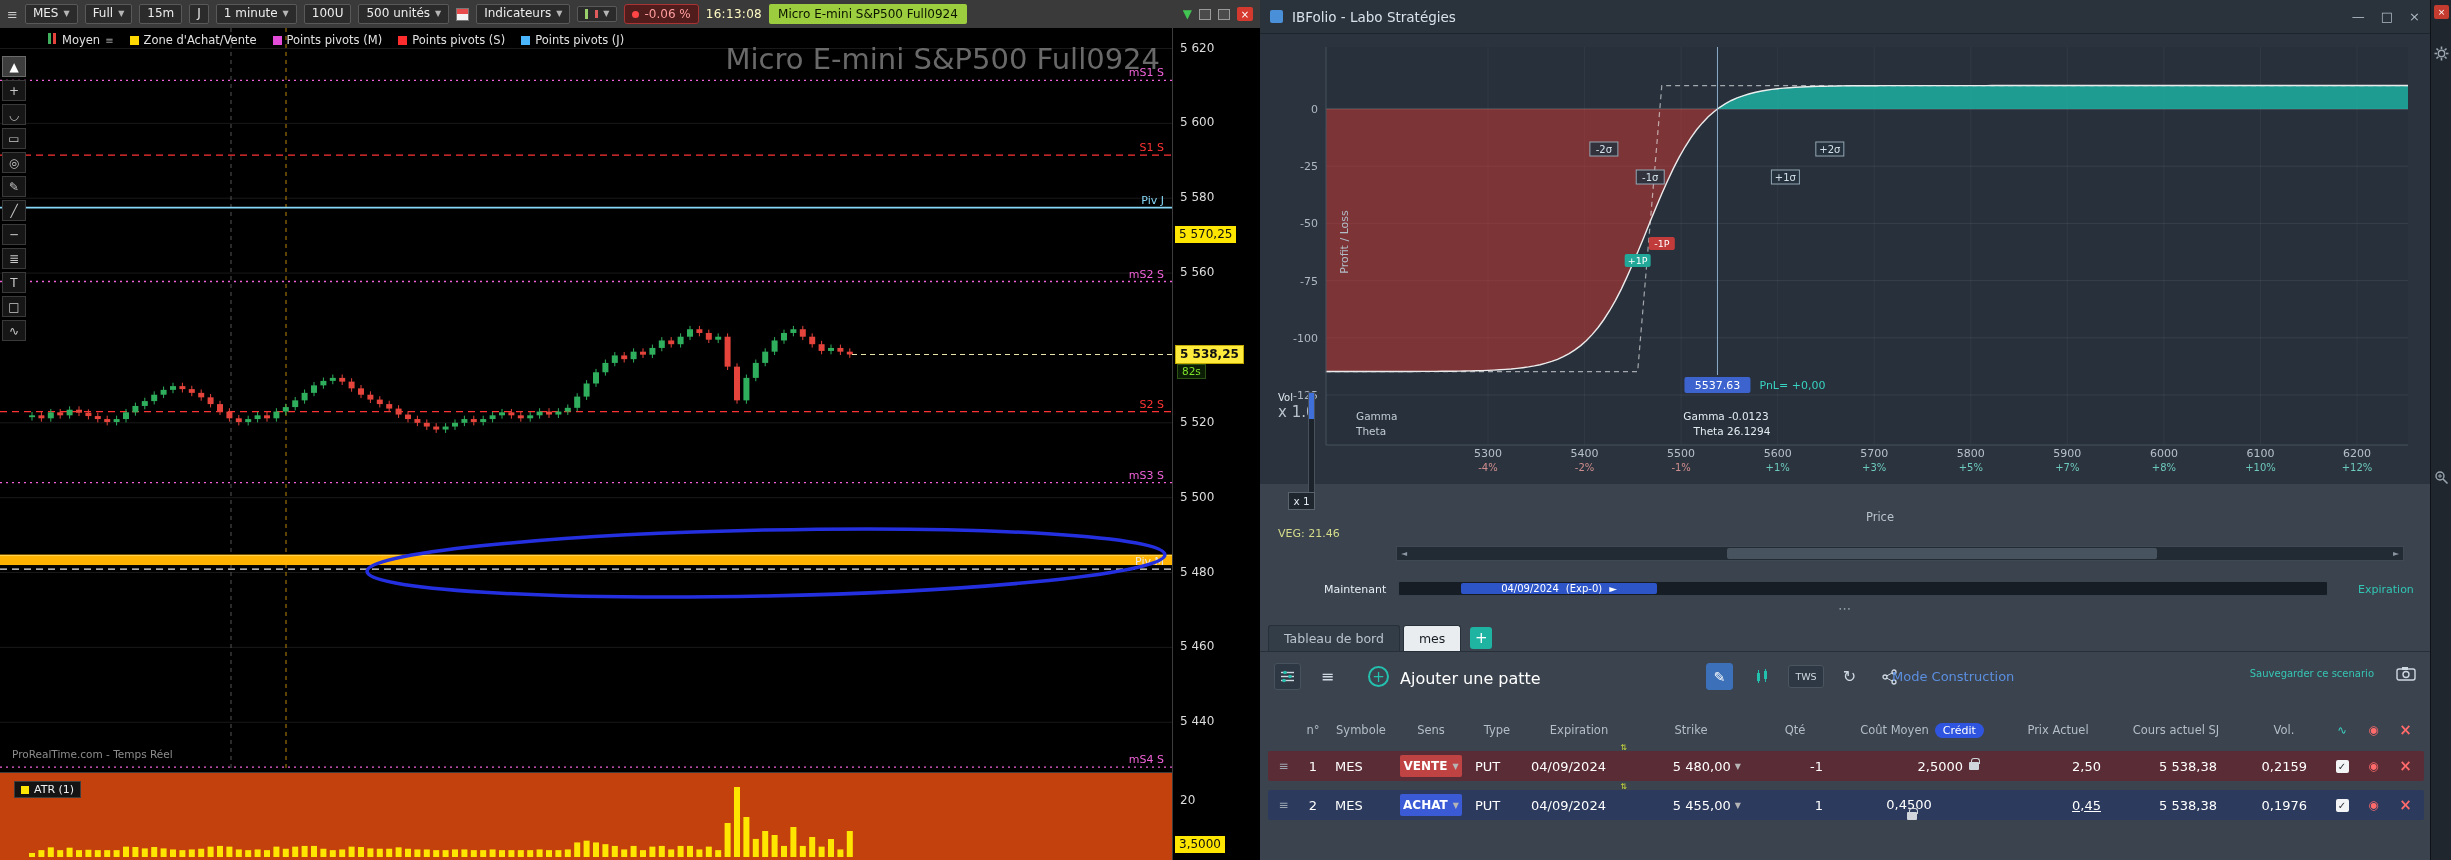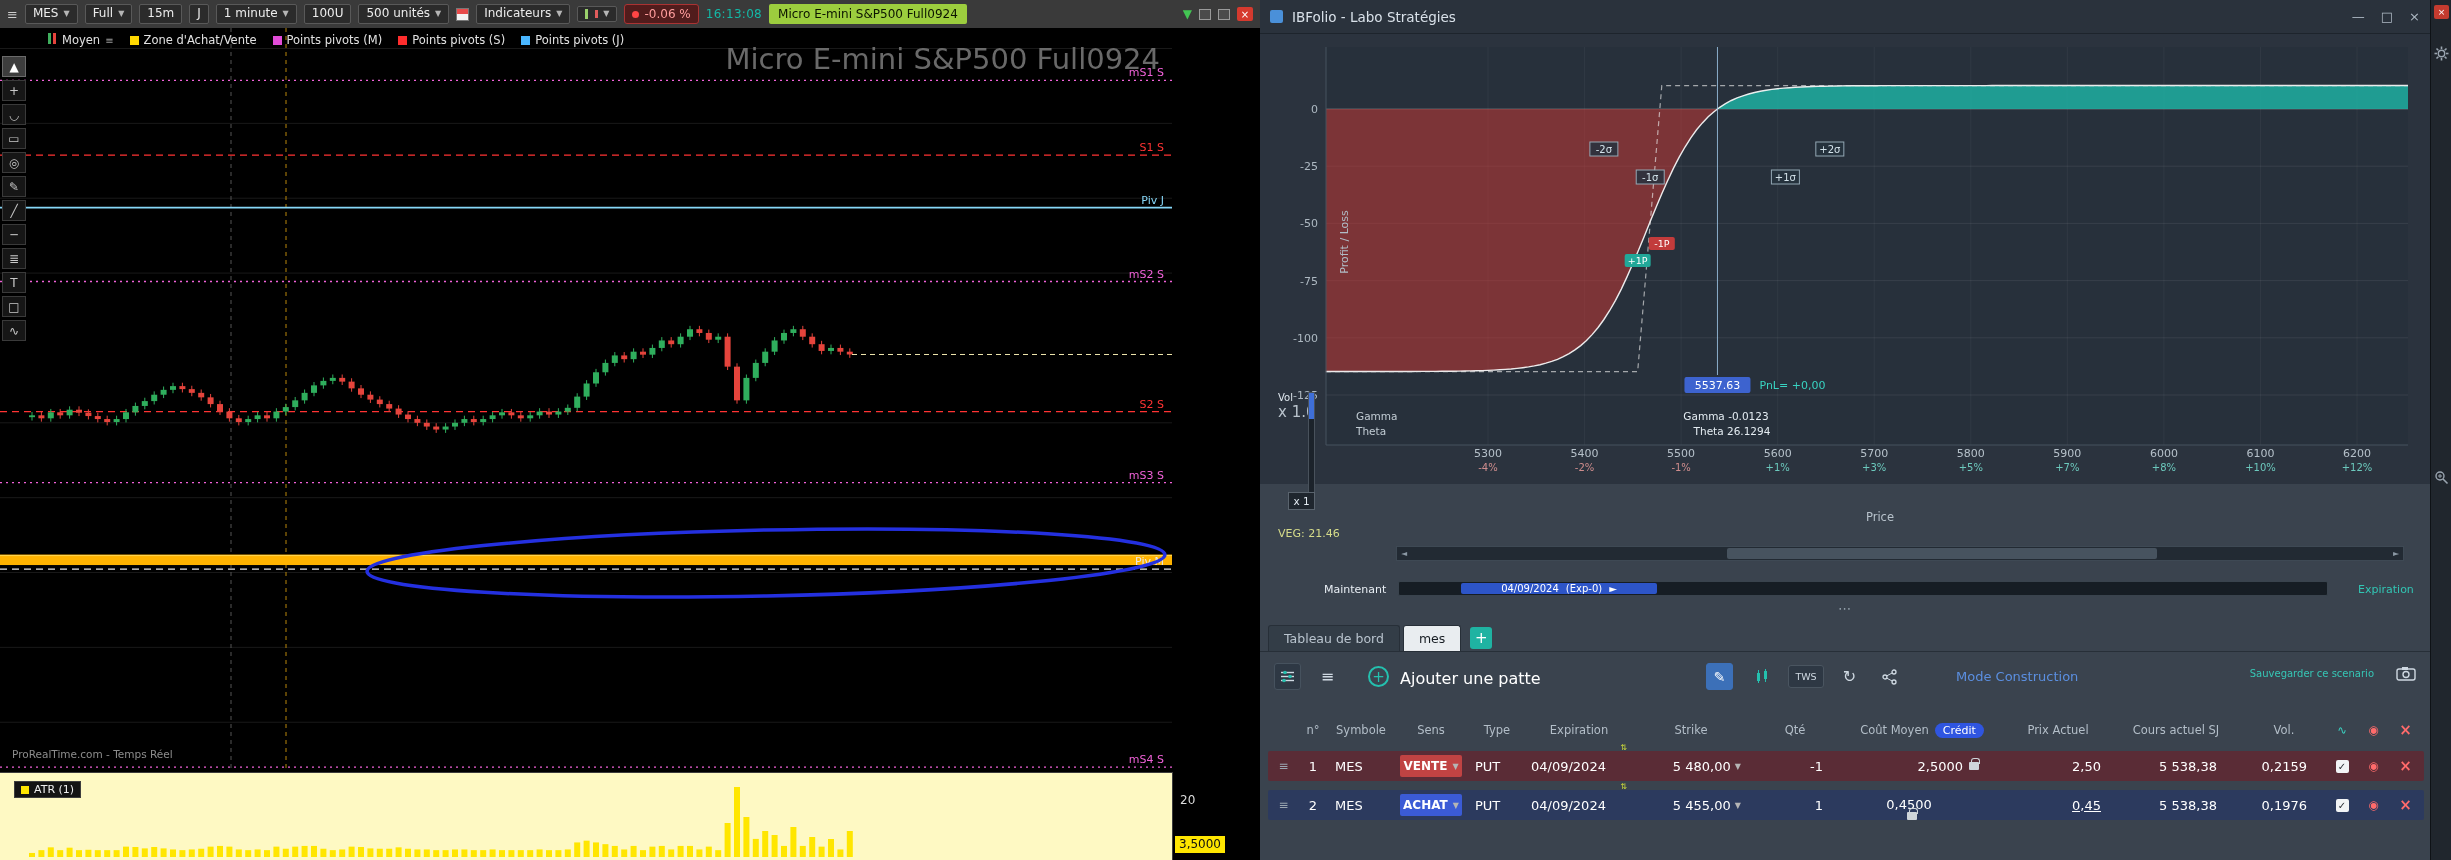--- a/index.html
+++ b/index.html
@@ -14,21 +14,21 @@
 .menu-glyph{color:#cfcfcf;font-size:13px}
 .tb-btn{display:inline-flex;align-items:center;gap:5px;background:#2b2b2b;border:1px solid #595959;
  border-radius:2px;padding:2px 7px;line-height:1.15;white-space:nowrap;color:#ececec}
 .tb-caret{font-size:8px;color:#b5b5b5}
 .order-swatch{width:13px;height:13px;border:1px solid #777;background:linear-gradient(180deg,#e84b4b 50%,#f3f3f3 50%)}
 .cg{display:inline-block;width:3px;height:10px;background:#9ad06c;margin-right:2px}
 .cr{display:inline-block;width:3px;height:8px;background:#e05c5c}
 .chg-pill{display:inline-flex;align-items:center;gap:5px;background:#511c1c;border:1px solid #a33;
  color:#ff9d9d;border-radius:3px;padding:2px 7px}
 .chg-dot{width:7px;height:7px;border-radius:50%;background:#ff4545}
-.tb-time{color:#14b8a6;letter-spacing:.3px}
+.tb-time{color:#fef9c3;letter-spacing:.3px}
 .tb-title{background:#9ccd3e;color:#0c1400;padding:3px 9px;border-radius:2px}
 .prt-winctl{margin-left:auto;display:flex;align-items:center;gap:7px}
 .wc-green{color:#43c553;font-size:12px;line-height:1}
 .wc-box{width:12px;height:11px;border:1px solid #9a9a9a;background:#4b4b4b}
 .wc-close{width:16px;height:14px;background:#d63a2e;color:#fff;font-size:10px;display:flex;
  align-items:center;justify-content:center;border-radius:2px}
 .prt-legend{position:absolute;left:48px;top:30px;height:20px;display:flex;align-items:center;gap:16px;
  font-size:11.5px;color:#e2e2e2;z-index:8}
 .lg-item{display:flex;align-items:center;gap:5px}
 .lg-sq{width:9px;height:9px;display:inline-block}
@@ -40,21 +40,21 @@
 .prt-chart{position:absolute;left:0;top:28px;z-index:1}
 .watermark{position:absolute;top:42px;right:100px;z-index:2;font-size:29px;color:#757575;opacity:.9}
 .prt-footer{position:absolute;left:12px;top:748px;font-size:10.5px;color:#8d8d8d;z-index:4}
 .prt-axis{position:absolute;left:1172px;top:28px;width:88px;height:744px;background:#000;
  border-left:1px solid #3c3c3c;z-index:5;font-size:12px;color:#dcdcdc}
 .ax-tick{position:absolute;left:7px}
 .ax-chip{position:absolute;left:2px;background:#ffe600;color:#111;padding:0 4px;font-size:12px;line-height:17px}
 .ax-chip.cur{background:#ffeb3b;font-weight:bold;border:1px solid #bfa900}
 .ax-count{position:absolute;left:4px;color:#7ce32a;background:#0c1d06;border:1px solid #2c5214;
  font-size:10.5px;padding:0 4px;line-height:13px}
-.prt-atr{position:absolute;left:0;top:772px;width:1172px;height:88px;background:#fef9c3;border-top:1px solid #3c3c3c;z-index:3}
+.prt-atr{position:absolute;left:0;top:772px;width:1172px;height:88px;background:#c2410c;border-top:1px solid #3c3c3c;z-index:3}
 .atr-label{position:absolute;left:14px;top:8px;display:flex;gap:5px;align-items:center;background:#141414;
  border:1px solid #3e3e3e;padding:1px 6px;font-size:11px;color:#efefef;z-index:4}
 .atr-sq{width:8px;height:8px;background:#ffe600}
 .prt-atr-axis{position:absolute;left:1172px;top:772px;width:88px;height:88px;background:#000;
  border-left:1px solid #3c3c3c;z-index:5;color:#dcdcdc;font-size:12px}
 
 
 .ib{position:absolute;left:1260px;top:0;width:1170px;height:860px;background:#3a434e}
 .ib-titlebar{position:absolute;left:0;top:0;width:100%;height:34px;background:#2a323c;
  display:flex;align-items:center;padding:0 10px;gap:9px;border-bottom:1px solid #1d242c}
@@ -90,21 +90,21 @@
 .builder{position:absolute;left:1260px;top:658px;width:1170px;height:40px}
 .b-icon{position:absolute;top:5px;width:27px;height:27px;background:#2e3844;border:1px solid #46525e;border-radius:3px;
  display:flex;align-items:center;justify-content:center;color:#cfd9e2;font-size:14px}
 .b-icon.noframe{background:none;border:none;font-size:16px}
 .b-pen{background:#3c70b8;border-color:#3c70b8;color:#fff}
 .add-circle{position:absolute;left:108px;top:8px;width:21px;height:21px;border:2px solid #24c0ae;border-radius:50%;
  color:#24c0ae;font-size:15px;display:flex;align-items:center;justify-content:center}
 .add-label{position:absolute;left:140px;top:11px;color:#ffffff;font-size:16px}
 .tws{position:absolute;left:528px;top:7px;width:36px;height:23px;border:1px solid #4a5560;border-radius:3px;
  color:#cfd9e2;font-size:9.5px;display:flex;align-items:center;justify-content:center;background:#2e3844}
-.mode{position:absolute;left:696px;top:11px;color:#5b8fe0;font-size:13px}
+.mode{position:absolute;left:632px;top:11px;color:#5b8fe0;font-size:13px}
 .save{position:absolute;right:56px;top:10px;color:#36c6b5;font-size:10px}
 .cam{position:absolute;right:14px;top:8px}
 .ib-table{position:absolute;left:1268px;top:718px;width:1156px}
 .t-head{display:flex;height:24px;align-items:center;color:#b3bec8;font-size:11.5px}
 .t-row{display:flex;height:30px;align-items:center;margin-top:9px;border-radius:2px;color:#fff;font-size:13px;position:relative}
 .row-vente{background:#5a2c36}
 .row-achat{background:#2c3a5e}
 .tc{display:flex;align-items:center;justify-content:center;height:100%;position:relative}
 .sens-pill{width:62px;height:22px;border-radius:2px;display:flex;align-items:center;justify-content:center;gap:5px;
  color:#fff;font-size:12px;font-weight:bold}
@@ -427,20 +427,34 @@
         <rect x="837.4" y="319.94" width="6" height="3.742999999999995" fill="#e5443c"></rect>
         <line x1="849.8000000000001" x2="849.8000000000001" y1="320.31430000000137" y2="329.85894999999863" stroke="#e5443c"></line>
         <rect x="846.8000000000001" y="323.683" width="6" height="2.8072500000000105" fill="#e5443c"></rect>
         <line x1="852" x2="1172" y1="326.49025" y2="326.49025" stroke="#efe6ad" stroke-dasharray="5 4"></line>
         <ellipse cx="766" cy="535" rx="399" ry="33" fill="none" stroke="#2430e0" stroke-width="3.5" transform="rotate(-1.2 766 535)"></ellipse>
       </svg>
 
     <div class="watermark">Micro E-mini S&amp;P500 Full0924</div>
     <div class="prt-footer">ProRealTime.com - Temps Réel</div>
 
+    <div class="prt-axis" id="prt-axis">
+        <span class="ax-tick" style="top: 12.5px;">5 620</span>
+        <span class="ax-tick" style="top: 87.36px;">5 600</span>
+        <span class="ax-tick" style="top: 162.22px;">5 580</span>
+        <span class="ax-tick" style="top: 237.08px;">5 560</span>
+        <span class="ax-tick" style="top: 386.8px;">5 520</span>
+        <span class="ax-tick" style="top: 461.66px;">5 500</span>
+        <span class="ax-tick" style="top: 536.52px;">5 480</span>
+        <span class="ax-tick" style="top: 611.38px;">5 460</span>
+        <span class="ax-tick" style="top: 686.24px;">5 440</span>
+        <span class="ax-chip" style="top: 197.714px;">5 570,25</span>
+        <span class="ax-chip cur" style="top: 317.49px;">5 538,25</span>
+        <span class="ax-count" style="top: 336.49px;">82s</span>
+      </div>
 
     <div class="prt-atr">
       <div class="atr-label">
         <span class="atr-sq"></span>
         <span>ATR (1)</span>
       </div>
       <svg id="atr-svg" width="1172" height="88">
           <rect x="29" y="79.95" width="6" height="4.050000000000001" fill="#ffe600"></rect>
           <rect x="38.4" y="77.14199999999936" width="6" height="6.858000000000638" fill="#ffe600"></rect>
           <rect x="47.8" y="74.33399999999872" width="6" height="9.666000000001278" fill="#ffe600"></rect>

